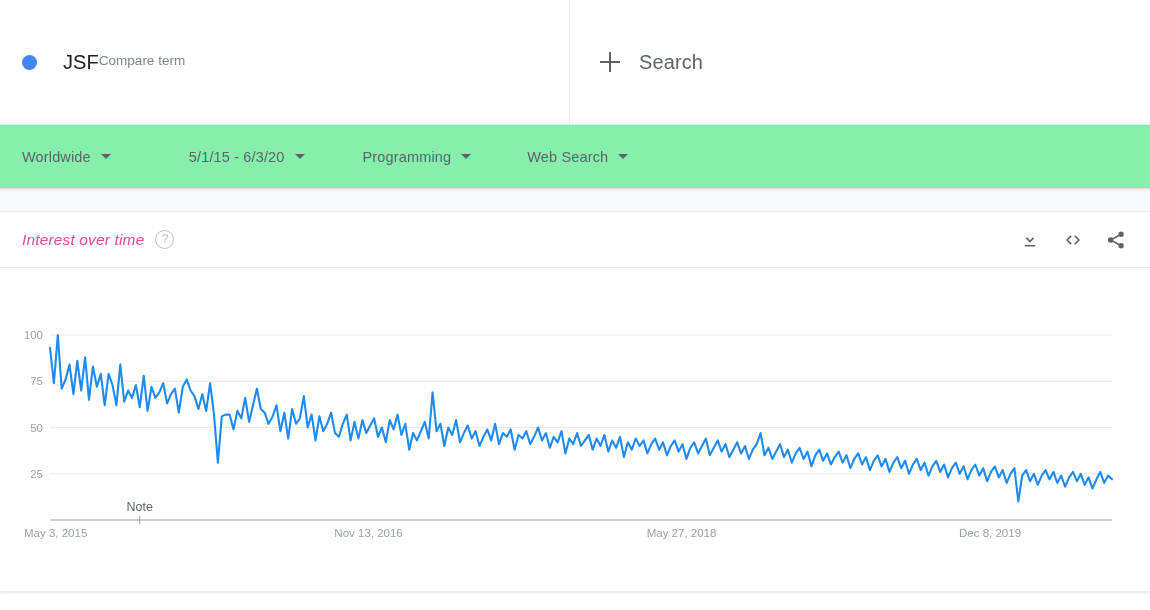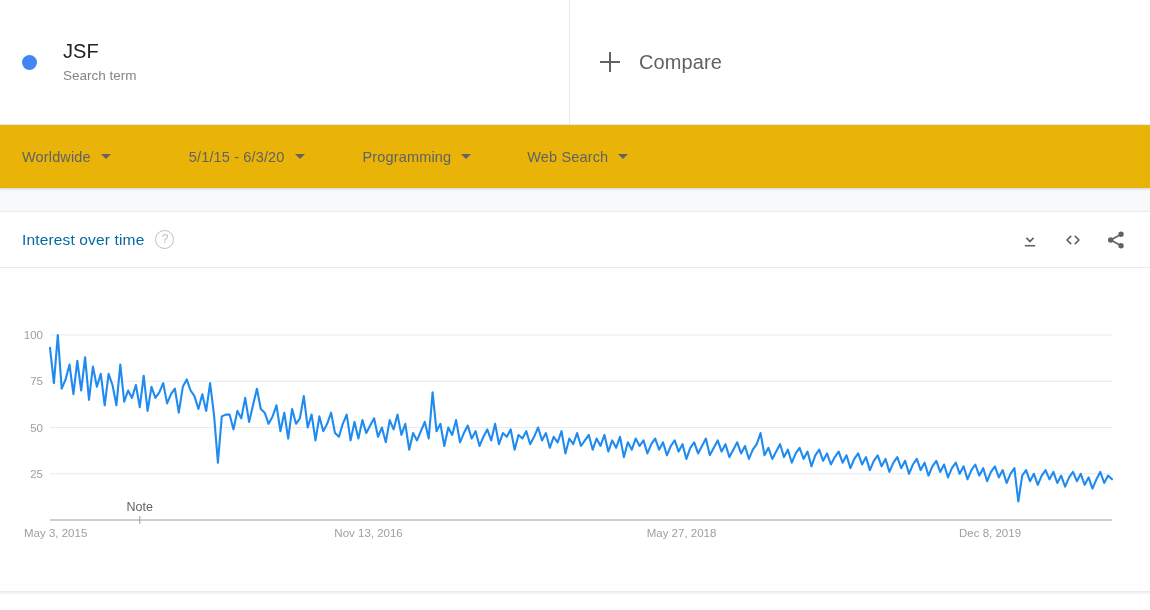--- a/index.html
+++ b/index.html
@@ -27,21 +27,21 @@
     padding-left: 22px;
     border-right: 1px solid #e8eaed;
   }
   .term-dot {
     width: 15px; height: 15px;
     border-radius: 50%;
     background: #4285f4;
     flex: none;
     margin-right: 26px;
   }
-  .term-text { display: flex; flex-direction: column; justify-content: center; }
+  .term-text { display: flex; flex-direction: row; justify-content: center; }
   .term-title {
     font-size: 20px;
     color: #202124;
     line-height: 26px;
     letter-spacing: .1px;
   }
   .term-sub {
     font-size: 13.5px;
     color: #80868b;
     line-height: 22px;
@@ -71,21 +71,21 @@
     font-size: 20px;
     color: #5f6368;
     letter-spacing: .1px;
   }
 
   
   .filter-bar {
     height: 64px;
     display: flex;
     align-items: center;
-    background: #eab308;
+    background: #86efac;
     border-bottom: 1px solid #e0e0e0;
     box-shadow: 0 1px 2px rgba(60,64,67,.10);
     position: relative;
     z-index: 3;
   }
   .filter {
     display: flex;
     align-items: center;
     cursor: pointer;
     white-space: nowrap;
@@ -126,22 +126,23 @@
   }
   .card-head {
     height: 56px;
     display: flex;
     align-items: center;
     padding: 0 22px;
     border-bottom: 1px solid #e8eaed;
   }
   .card-title {
     font-size: 15.5px;
-    color: #0369a1;
+    color: #ec4899;
     letter-spacing: .15px;
+    font-style: italic;
   }
   .help-icon {
     width: 19px; height: 19px;
     border: 1.3px solid #bdc1c6;
     border-radius: 50%;
     color: #bdc1c6;
     font-size: 12.5px;
     line-height: 16px;
     text-align: center;
     margin-left: 11px;
@@ -169,26 +170,26 @@
 </head>
 <body>
 
 <div id="app">
 
   <div class="term-bar">
     <div class="term-cell">
       <span class="term-dot"></span>
       <div class="term-text">
         <span class="term-title">JSF</span>
-        <span class="term-sub">Search term</span>
+        <span class="term-sub">Compare term</span>
       </div>
     </div>
     <div class="compare-cell">
       <span class="compare-plus"></span>
-      <span class="compare-label">Compare</span>
+      <span class="compare-label">Search</span>
     </div>
   </div>
 
   <div class="filter-bar">
     <div class="filter" id="f-geo">
       <span class="filter-label">Worldwide</span>
       <span class="caret"></span>
     </div>
     <div class="filter" id="f-time">
       <span class="filter-label">5/1/15 - 6/3/20</span>

